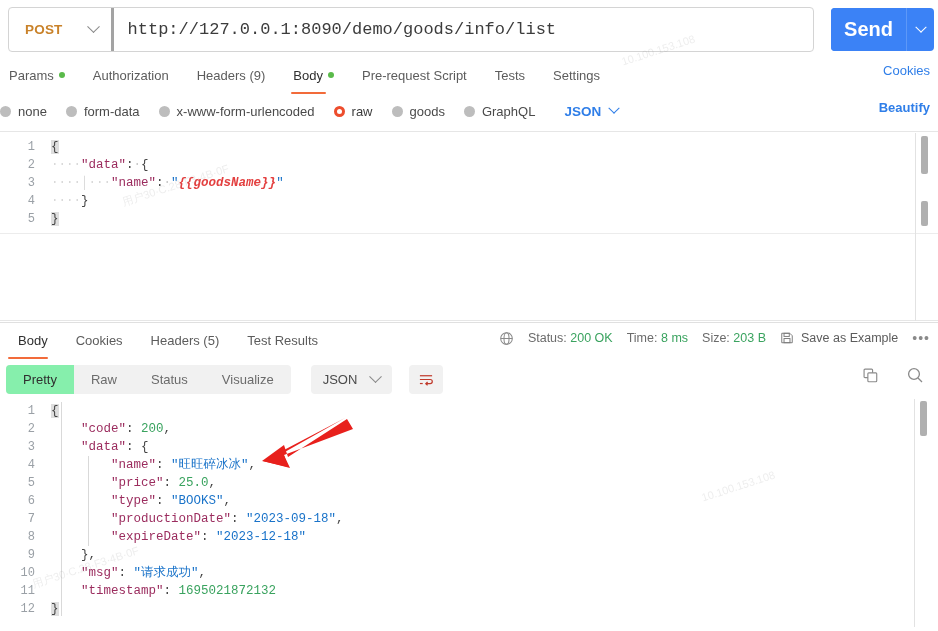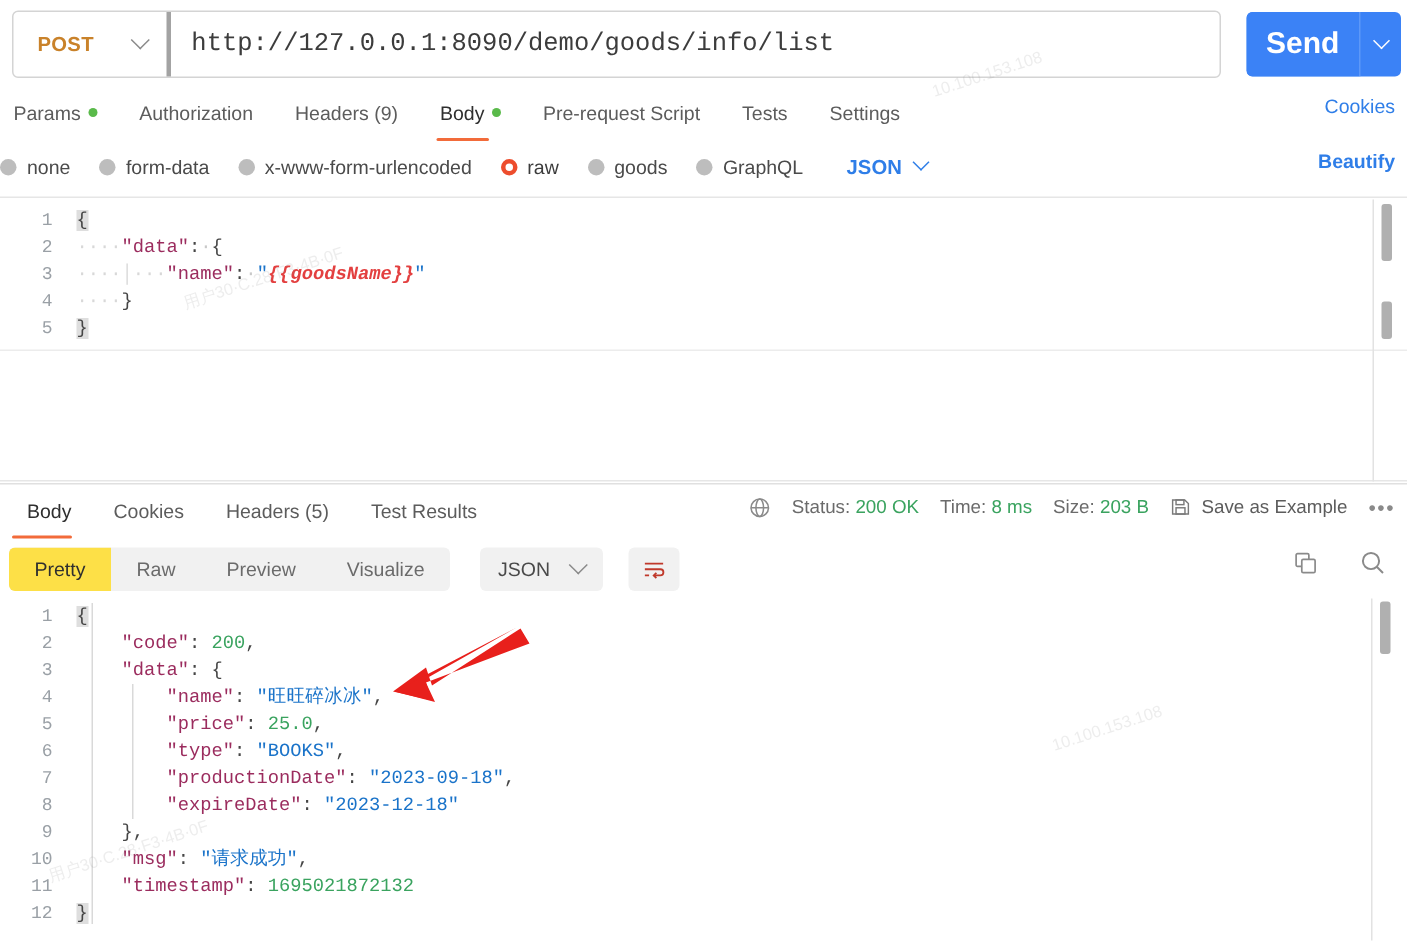--- a/index.html
+++ b/index.html
@@ -179,21 +179,21 @@
   
   .res-toolbar {
     position: absolute; left: 0; top: 364px; width: 938px; height: 30px;
     display: flex; align-items: center; padding-left: 6px; gap: 8px;
   }
   .seg { display: flex; background: #f1f1f1; border-radius: 4px; overflow: hidden; height: 29px; }
   .seg-item {
     padding: 0 17px; height: 29px; line-height: 29px;
     font-size: 13px; color: #6b6b6b; cursor: pointer; white-space: nowrap;
   }
-  .seg-item.active { background: #fde047; color: #2f2f2f; }
+  .seg-item.active { background: #86efac; color: #2f2f2f; }
   .fmt-sel {
     display: flex; align-items: center; gap: 14px; height: 29px;
     padding: 0 12px; background: #f1f1f1; border-radius: 4px;
     font-size: 13px; color: #4a4a4a; cursor: pointer; margin-left: 12px;
   }
   .wrap-btn {
     width: 34px; height: 29px; background: #f1f1f1; border-radius: 4px;
     display: flex; align-items: center; justify-content: center; cursor: pointer;
     margin-left: 9px;
   }
@@ -343,21 +343,21 @@
       </svg>
       <span>Save as Example</span>
     </span>
     <span class="kebab">•••</span>
   </div>
 
   <div class="res-toolbar">
     <div class="seg" id="view-modes">
         <div class="seg-item active">Pretty</div>
         <div class="seg-item">Raw</div>
-        <div class="seg-item">Preview</div>
+        <div class="seg-item">Status</div>
         <div class="seg-item">Visualize</div>
       </div>
     <div class="fmt-sel">
       <span>JSON</span>
       <span class="chev"></span>
     </div>
     <div class="wrap-btn">
       <svg width="16" height="15" viewBox="0 0 17 16" fill="none" stroke="#c0392b" stroke-width="1.3">
         <line x1="2" y1="4" x2="15" y2="4"></line>
         <path d="M2 8h11a2.2 2.2 0 0 1 0 4.4H8.5"></path>

